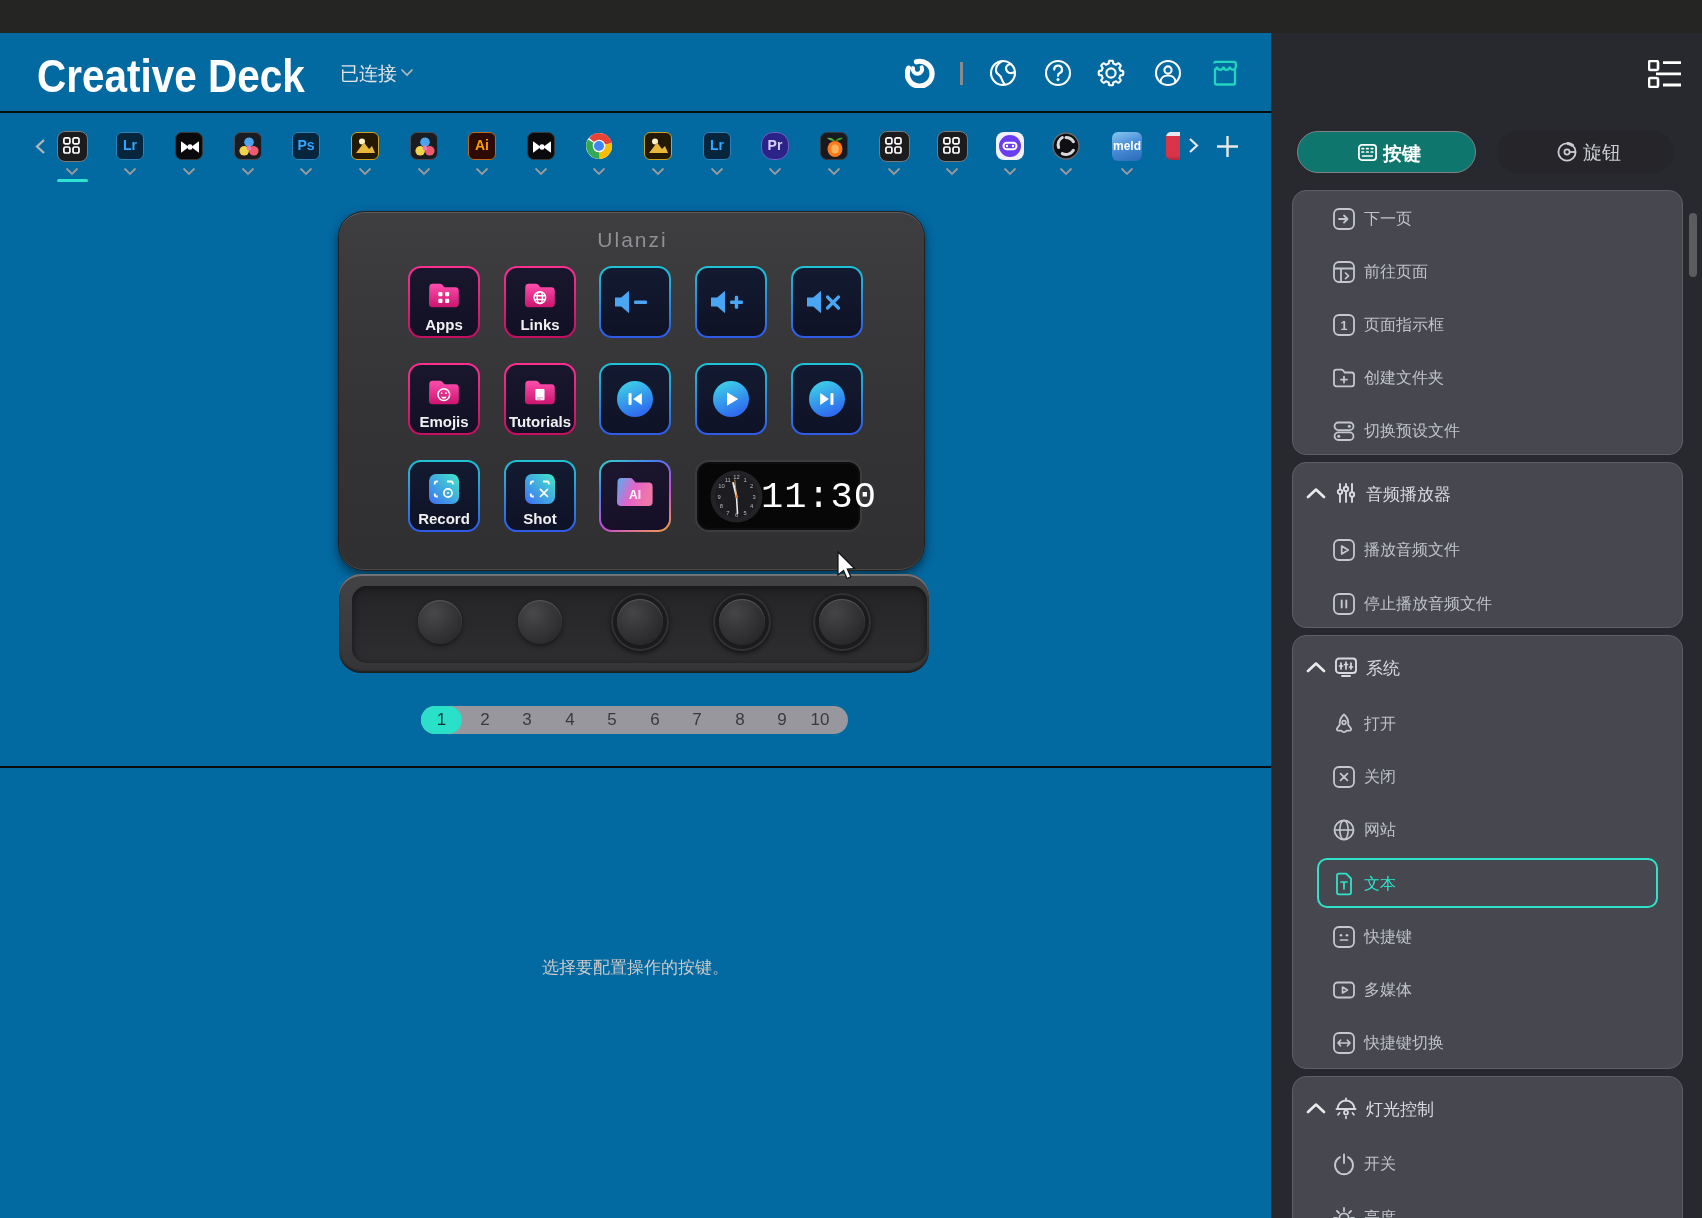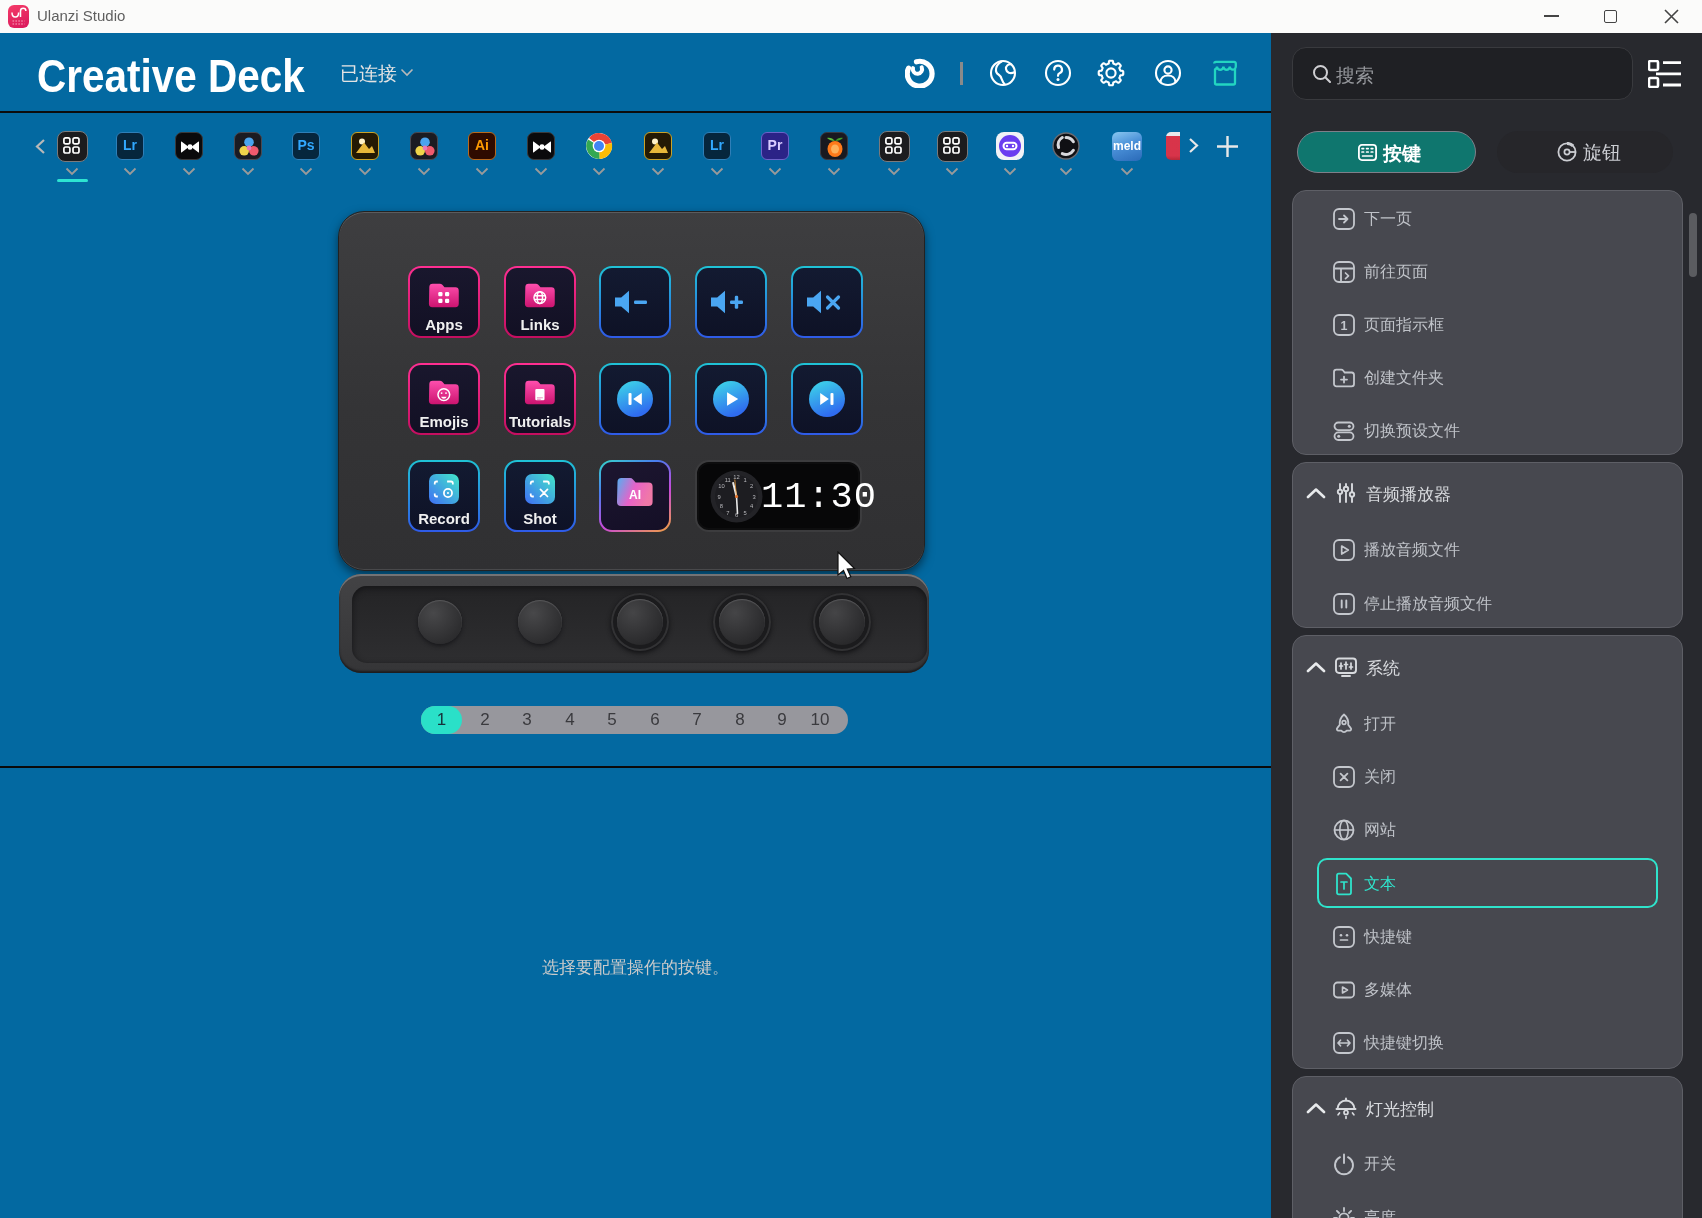--- a/index.html
+++ b/index.html
@@ -210,21 +210,21 @@
             <path d="M2 17 L10 6.5 L15 13 L18 10 L21 17 Z" fill="#e8b83a"></path>
           </svg>
         </div>
 <svg class="abs" style="left:651px;top:134px" width="14" height="9" viewBox="0 0 14 9">
           <path d="M1.5 1.5 L7 7 L12.5 1.5" fill="none" stroke="#9a9a9a" stroke-width="1.8"></path>
         </svg>
 <div class="abs" style="left:703px;top:99px;width:28px;height:28px;border-radius:6px;background:#06263d;border:1.5px solid #2f7fb8;color:#31a8ff;font-weight:700;font-size:14px;text-align:center;line-height:25px">Lr</div>
 <svg class="abs" style="left:710px;top:134px" width="14" height="9" viewBox="0 0 14 9">
           <path d="M1.5 1.5 L7 7 L12.5 1.5" fill="none" stroke="#9a9a9a" stroke-width="1.8"></path>
         </svg>
-<div class="abs" style="left:761px;top:99px;width:28px;height:28px;border-radius:6px;background:#2b2387;border:1.5px solid #6b63c8;color:#d8ccff;font-weight:700;font-size:14px;text-align:center;line-height:25px">Pr</div>
+<div class="abs" style="left:761px;top:99px;width:28px;height:28px;border-radius:12px;background:#2b2387;border:1.5px solid #6b63c8;color:#d8ccff;font-weight:700;font-size:14px;text-align:center;line-height:25px">Pr</div>
 <svg class="abs" style="left:768px;top:134px" width="14" height="9" viewBox="0 0 14 9">
           <path d="M1.5 1.5 L7 7 L12.5 1.5" fill="none" stroke="#9a9a9a" stroke-width="1.8"></path>
         </svg>
 <div class="abs" style="left:820px;top:99px;width:28px;height:28px;border-radius:7px;background:#191920;border:1px solid #3a3a42">
 <svg class="abs" style="left:3px;top:2px" width="22" height="24" viewBox="0 0 22 24">
             <ellipse cx="11" cy="14" rx="7.5" ry="8" fill="#ff7a1a"></ellipse>
             <ellipse cx="11" cy="14" rx="4" ry="4.5" fill="#ffb05a"></ellipse>
             <path d="M11 6 C9 3,5 2,3 3 C5 5,8 6,11 6 Z" fill="#5abf3a"></path>
             <path d="M11 6 C13 3,17 2,19 3 C17 5,14 6,11 6 Z" fill="#3f9f2a"></path>
           </svg>
@@ -304,20 +304,21 @@
               <stop offset="0" stop-color="#42e8c8"></stop>
               <stop offset="1" stop-color="#3f6ef5"></stop>
             </linearGradient>
 <linearGradient id="gaif" x1="0" y1="0" x2="1" y2="0.35">
               <stop offset="0" stop-color="#52b0f2"></stop>
               <stop offset="0.55" stop-color="#e862c8"></stop>
               <stop offset="1" stop-color="#f078a8"></stop>
             </linearGradient>
 </defs>
         </svg>
+<div id="devbrand" class="abs">Ulanzi</div>
 <div class="key pink abs" style="left:69px;top:54px">
           <div class="keyin pinkin"></div>
 <svg class="abs" style="left:20px;top:16px" width="32" height="26" viewBox="0 0 38 31">
             <path d="M1.5 6 a4 4 0 0 1 4-4 h8.5 a4 4 0 0 1 3 1.4 l2.6 3 h13 a4 4 0 0 1 4 4 V26 a4 4 0 0 1 -4 4 h-27.6 a4 4 0 0 1 -4 -4 Z" fill="url(#gfold)"></path>
             <g fill="#fff">
               <rect x="12.2" y="12" width="5" height="5" rx="1.4"></rect>
               <rect x="20.2" y="12" width="5" height="5" rx="1.4"></rect>
               <rect x="12.2" y="20" width="5" height="5" rx="1.4"></rect>
               <rect x="20.2" y="20" width="5" height="5" rx="1.4"></rect>
             </g>
@@ -486,40 +487,21 @@
       <div class="pagenum" style="left:304px">8</div>
       <div class="pagenum" style="left:346px">9</div>
       <div class="pagenum" style="left:384px">10</div>
     </div>
     <div id="divider" class="abs"></div>
     <div id="hint" class="abs">选择要配置操作的按键。</div>
     <svg class="abs" style="left:836px;top:518px" width="24" height="32" viewBox="0 0 24 32">
       <path d="M2 1 L2 24 L7.5 19.5 L11 27.5 L14.8 25.8 L11.3 18 L18.5 17.5 Z" fill="#fff" stroke="#111" stroke-width="1.2"></path>
     </svg>
   </div>
-  <div id="titlebar" class="abs">
-    <div id="applogo" class="abs"><svg width="21" height="23" viewBox="0 0 21 23">
-          <path d="M4 7.5 c0 3 1.5 4.5 3.3 4.5 s3.3-1.5 3.3-4.5 M12.5 12 v-6 a2.7 2.7 0 0 1 5.4 0" fill="none" stroke="#fff" stroke-width="1.5"></path>
-          <path d="M4.5 16 h12 M4.5 19 h12" stroke="#f8a8c0" stroke-width="1.1" stroke-dasharray="1.6 1.3"></path>
-        </svg></div>
-    <div id="apptitle" class="abs">Ulanzi Studio</div>
-    <div class="abs wbtn" style="left:1544px;top:15px;width:15px;height:2px;background:#444"></div>
-    <div class="abs wbtn" style="left:1604px;top:10px;width:13px;height:13px;border:1.5px solid #444;border-radius:2px"></div>
-    <svg class="abs" style="left:1664px;top:9px" width="15" height="15" viewBox="0 0 15 15">
-        <path d="M1 1 L14 14 M14 1 L1 14" stroke="#444" stroke-width="1.6"></path>
-      </svg>
-  </div>
   <div id="side" class="abs">
-    <div id="search" class="abs">
-      <svg class="abs" style="left:18px;top:15px" width="22" height="22" viewBox="0 0 22 22">
-          <circle cx="9.5" cy="9.5" r="6.5" fill="none" stroke="#cfcfd3" stroke-width="2"></circle>
-          <path d="M14.5 14.5 L19 19" stroke="#cfcfd3" stroke-width="2" stroke-linecap="round"></path>
-        </svg>
-      <div id="searchtxt" class="abs" style="left:43px;top:15px">搜索</div>
-    </div>
     <svg class="abs" style="left:377px;top:27px" width="34" height="28" viewBox="0 0 34 28">
       <rect x="1" y="1" width="9" height="9" rx="1.5" fill="none" stroke="#fff" stroke-width="2.6"></rect>
       <rect x="1" y="18" width="9" height="9" rx="1.5" fill="none" stroke="#fff" stroke-width="2.6"></rect>
       <path d="M15 2.6 H33 M8 13.8 H33 M15 25 H33" stroke="#fff" stroke-width="2.8"></path>
     </svg>
     <div id="tab1" class="abs tab">
       <svg class="abs" style="left:60px;top:12px" width="19" height="17" viewBox="0 0 19 17">
           <rect x="0.9" y="0.9" width="17.2" height="15.2" rx="3" fill="none" stroke="#fff" stroke-width="1.8"></rect>
           <path d="M4 4.6 h1.6 M8.6 4.6 h1.6 M13.2 4.6 h1.6 M4 8 h1.6 M8.6 8 h1.6 M13.2 8 h1.6 M4.6 12 h9.6" stroke="#fff" stroke-width="1.7" stroke-linecap="round"></path>
         </svg>

